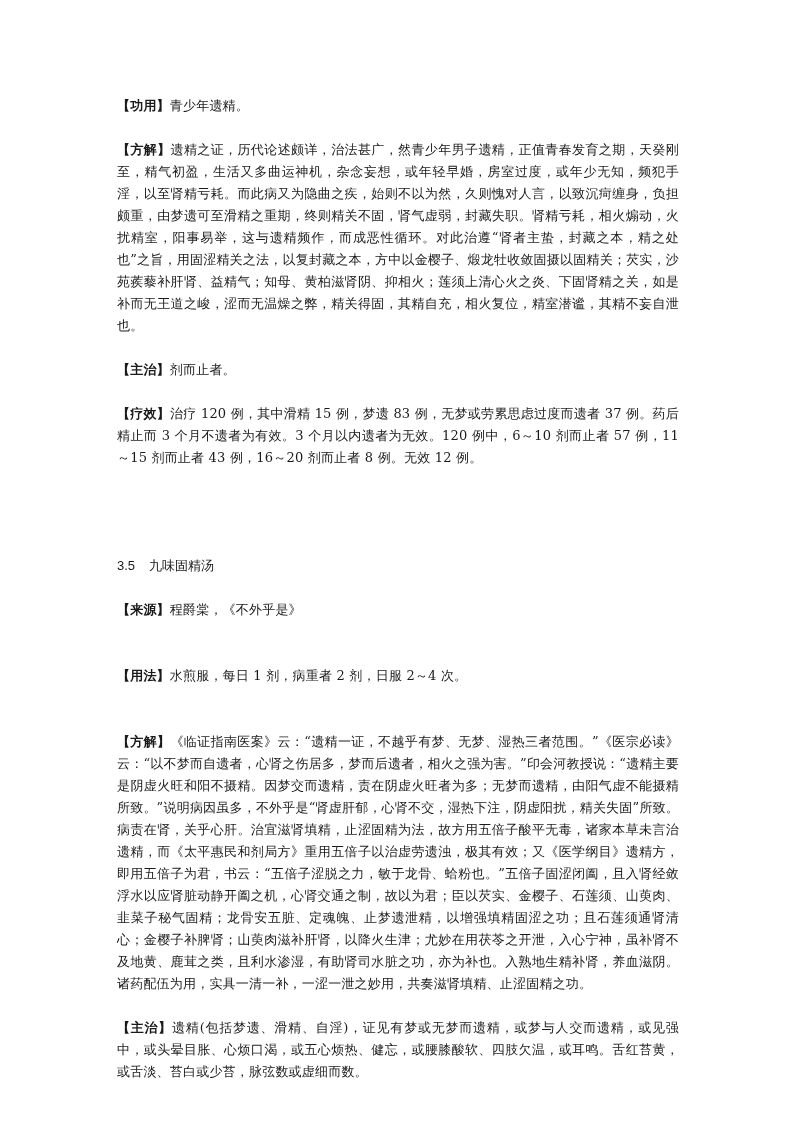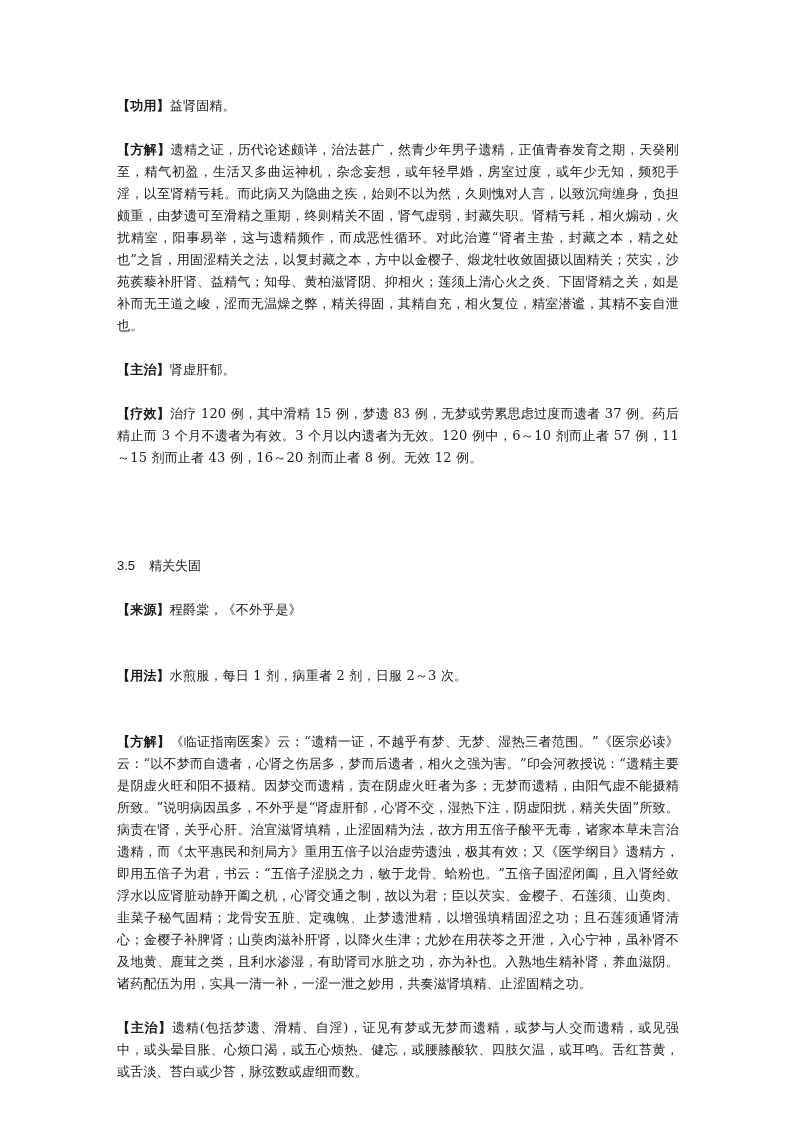--- a/index.html
+++ b/index.html
@@ -10,41 +10,41 @@
     .gap { height: 22px; }
     .tag { font-weight: bold; }
     .heading { font-family: "Liberation Sans", "DejaVu Sans", sans-serif; font-size: 13px; line-height: 22px; margin: 0; }
     .heading .num { margin-right: 14px; }
   </style>
 </head>
 <body>
 
 <div class="page">
 
-  <p class="para"><span class="tag">【功用】</span><span>益肾固精。</span></p>
+  <p class="para"><span class="tag">【功用】</span><span>青少年遗精。</span></p>
   <div class="gap"></div>
 
   <p class="para"><span class="tag">【方解】</span><span>遗精之证，历代论述颇详，治法甚广，然青少年男子遗精，正值青春发育之期，天癸刚至，精气初盈，生活又多曲运神机，杂念妄想，或年轻早婚，房室过度，或年少无知，频犯手淫，以至肾精亏耗。而此病又为隐曲之疾，始则不以为然，久则愧对人言，以致沉疴缠身，负担颇重，由梦遗可至滑精之重期，终则精关不固，肾气虚弱，封藏失职。肾精亏耗，相火煽动，火扰精室，阳事易举，这与遗精频作，而成恶性循环。对此治遵“肾者主蛰，封藏之本，精之处也”之旨，用固涩精关之法，以复封藏之本，方中以金樱子、煅龙牡收敛固摄以固精关；芡实，沙苑蒺藜补肝肾、益精气；知母、黄柏滋肾阴、抑相火；莲须上清心火之炎、下固肾精之关，如是补而无王道之峻，涩而无温燥之弊，精关得固，其精自充，相火复位，精室潜谧，其精不妄自泄也。</span></p>
   <div class="gap"></div>
 
-  <p class="para"><span class="tag">【主治】</span><span>肾虚肝郁。</span></p>
+  <p class="para"><span class="tag">【主治】</span><span>剂而止者。</span></p>
   <div class="gap"></div>
 
   <p class="para"><span class="tag">【疗效】</span><span>治疗 120 例，其中滑精 15 例，梦遗 83 例，无梦或劳累思虑过度而遗者 37 例。药后精止而 3 个月不遗者为有效。3 个月以内遗者为无效。120 例中，6～10 剂而止者 57 例，11～15 剂而止者 43 例，16～20 剂而止者 8 例。无效 12 例。</span></p>
   <div style="height:86px"></div>
 
-  <p class="heading"><span class="num">3.5</span><span>精关失固</span></p>
+  <p class="heading"><span class="num">3.5</span><span>九味固精汤</span></p>
   <div style="height:22px"></div>
 
   <p class="para"><span class="tag">【来源】</span><span>程爵棠，《不外乎是》</span></p>
   <div class="gap"></div>
 
   <div class="gap"></div>
 
-  <p class="para"><span class="tag">【用法】</span><span>水煎服，每日 1 剂，病重者 2 剂，日服 2～3 次。</span></p>
+  <p class="para"><span class="tag">【用法】</span><span>水煎服，每日 1 剂，病重者 2 剂，日服 2～4 次。</span></p>
   <div class="gap"></div>
 
   <div class="gap"></div>
 
   <p class="para"><span class="tag">【方解】</span><span>《临证指南医案》云：“遗精一证，不越乎有梦、无梦、湿热三者范围。”《医宗必读》云：“以不梦而自遗者，心肾之伤居多，梦而后遗者，相火之强为害。”印会河教授说：“遗精主要是阴虚火旺和阳不摄精。因梦交而遗精，责在阴虚火旺者为多；无梦而遗精，由阳气虚不能摄精所致。”说明病因虽多，不外乎是“肾虚肝郁，心肾不交，湿热下注，阴虚阳扰，精关失固”所致。病责在肾，关乎心肝。治宜滋肾填精，止涩固精为法，故方用五倍子酸平无毒，诸家本草未言治遗精，而《太平惠民和剂局方》重用五倍子以治虚劳遗浊，极其有效；又《医学纲目》遗精方，即用五倍子为君，书云：“五倍子涩脱之力，敏于龙骨、蛤粉也。”五倍子固涩闭阖，且入肾经敛浮水以应肾脏动静开阖之机，心肾交通之制，故以为君；臣以芡实、金樱子、石莲须、山萸肉、韭菜子秘气固精；龙骨安五脏、定魂魄、止梦遗泄精，以增强填精固涩之功；且石莲须通肾清心；金樱子补脾肾；山萸肉滋补肝肾，以降火生津；尤妙在用茯苓之开泄，入心宁神，虽补肾不及地黄、鹿茸之类，且利水渗湿，有助肾司水脏之功，亦为补也。入熟地生精补肾，养血滋阴。诸药配伍为用，实具一清一补，一涩一泄之妙用，共奏滋肾填精、止涩固精之功。</span></p>
   <div class="gap"></div>
 
   <p class="para"><span class="tag">【主治】</span><span>遗精(包括梦遗、滑精、自淫)，证见有梦或无梦而遗精，或梦与人交而遗精，或见强中，或头晕目胀、心烦口渴，或五心烦热、健忘，或腰膝酸软、四肢欠温，或耳鸣。舌红苔黄，或舌淡、苔白或少苔，脉弦数或虚细而数。</span></p>
 
 </div>

